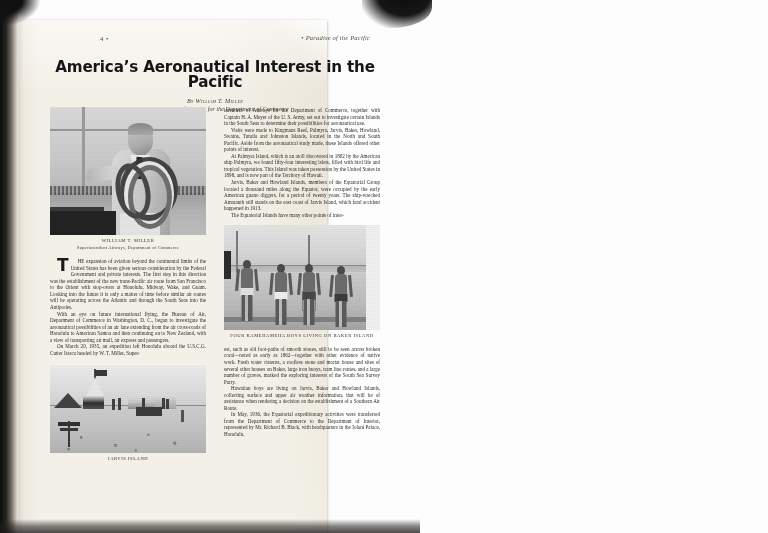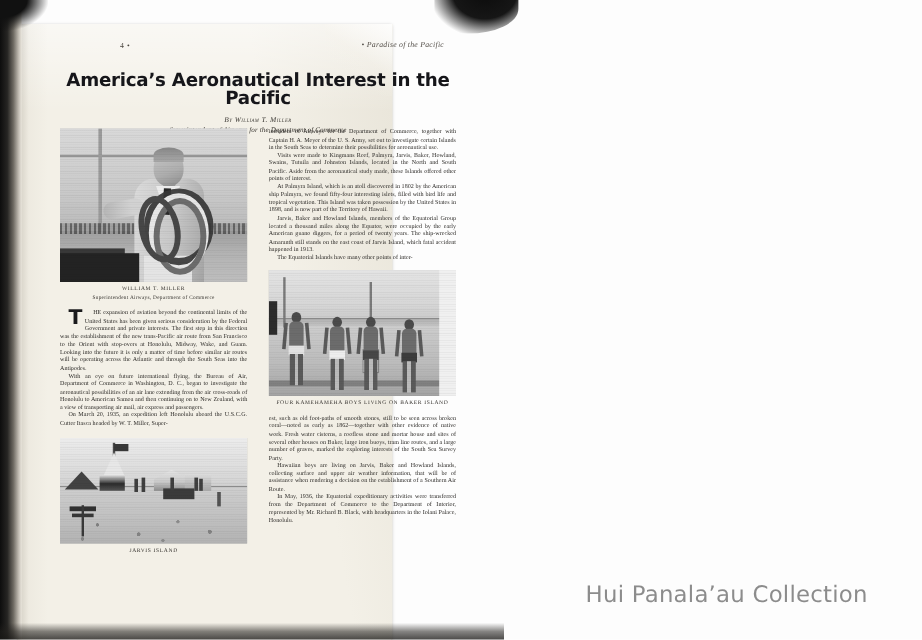--- a/index.html
+++ b/index.html
@@ -418,14 +418,13 @@
         </div>
       </div>
     </div>
   </div>
 
   <div id="gutter-shadow"></div>
   <div id="corner-shadow-tl"></div>
   <div id="corner-shadow-tr"></div>
   <div id="bottom-shadow"></div>
 
-  <div id="watermark">Hui Panala’au Collection</div>
 </div>
 
 </body></html>

